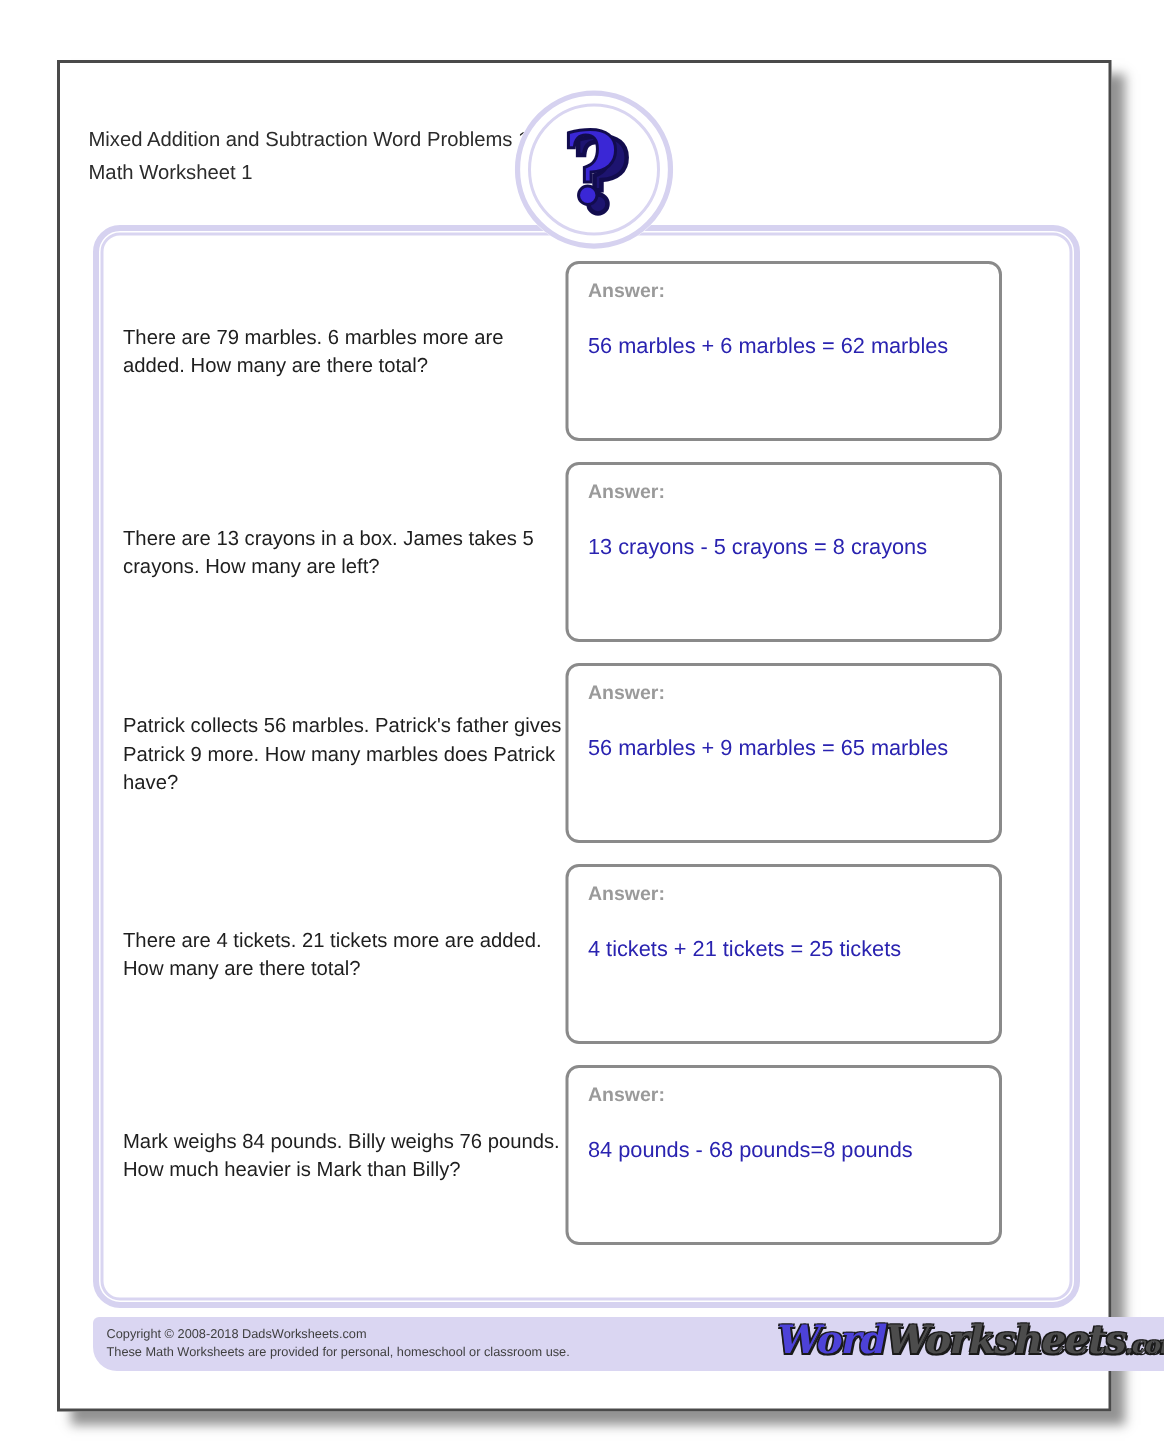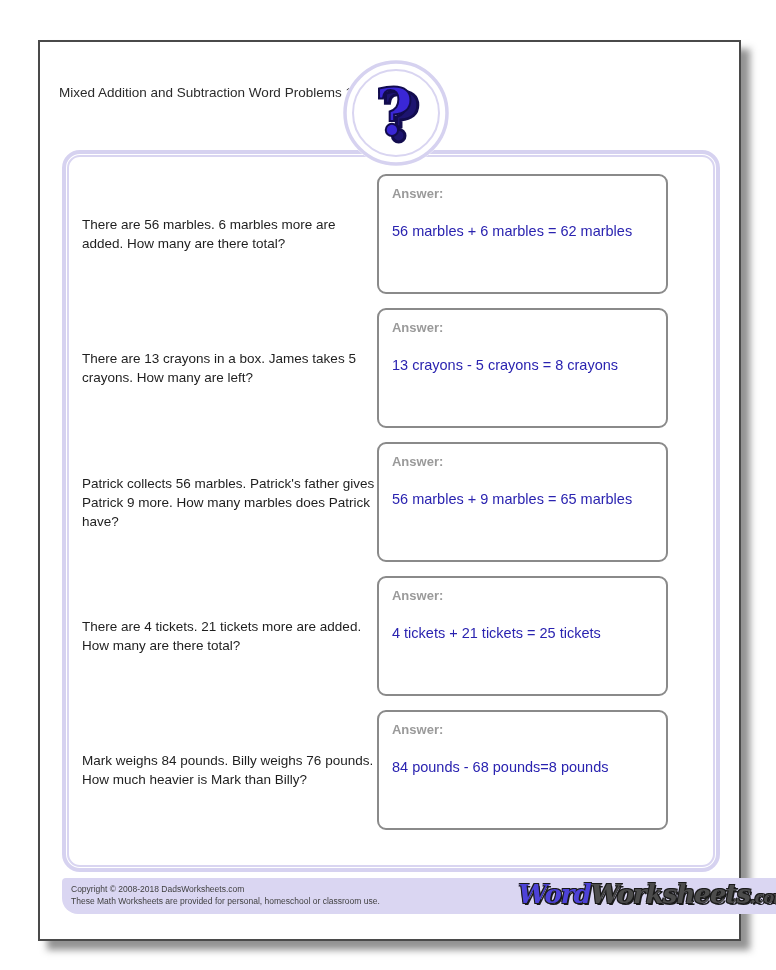--- a/index.html
+++ b/index.html
@@ -75,37 +75,38 @@
   .logo-rest, .logo-com { color: #4c4c4c; }
   .logo-com { font-size: 16px; text-align: center; }
 </style>
 </head>
 <body>
 
 <div class="paper">
 
   <div class="titles">
     <div class="title-line">Mixed Addition and Subtraction Word Problems 1</div>
+    <div class="title-line">Math Worksheet 1</div>
   </div>
 
   <div class="logo-circle">
     <svg viewBox="0 0 106 106" xmlns="http://www.w3.org/2000/svg">
       <circle cx="53" cy="53" r="51" fill="#ffffff" stroke="#d6d2f0" stroke-width="3.5"></circle>
       <circle cx="53" cy="53" r="43" fill="#ffffff" stroke="#d9d5f1" stroke-width="2"></circle>
       <text x="58" y="81" font-family="DejaVu Serif, serif" font-size="68" font-weight="bold" fill="#1d1470" stroke="#120c4e" stroke-width="3" text-anchor="middle">?</text>
       <text x="51" y="75" font-family="DejaVu Serif, serif" font-size="66" font-weight="bold" fill="#3a27d6" stroke="#120c4e" stroke-width="2" text-anchor="middle">?</text>
     </svg>
   </div>
 
 
   <div class="main-box">
     <div class="rows">
 
       <div class="row">
-        <div class="question">There are 56 marbles. 6 marbles more are added. How many are there total?</div>
+        <div class="question">There are 79 marbles. 6 marbles more are added. How many are there total?</div>
         <div class="answer-box">
           <div class="answer-label">Answer:</div>
           <div class="answer-text">56 marbles + 6 marbles = 62 marbles</div>
         </div>
       </div>
 
       <div class="row">
         <div class="question">There are 13 crayons in a box. James takes 5 crayons. How many are left?</div>
         <div class="answer-box">
           <div class="answer-label">Answer:</div>

